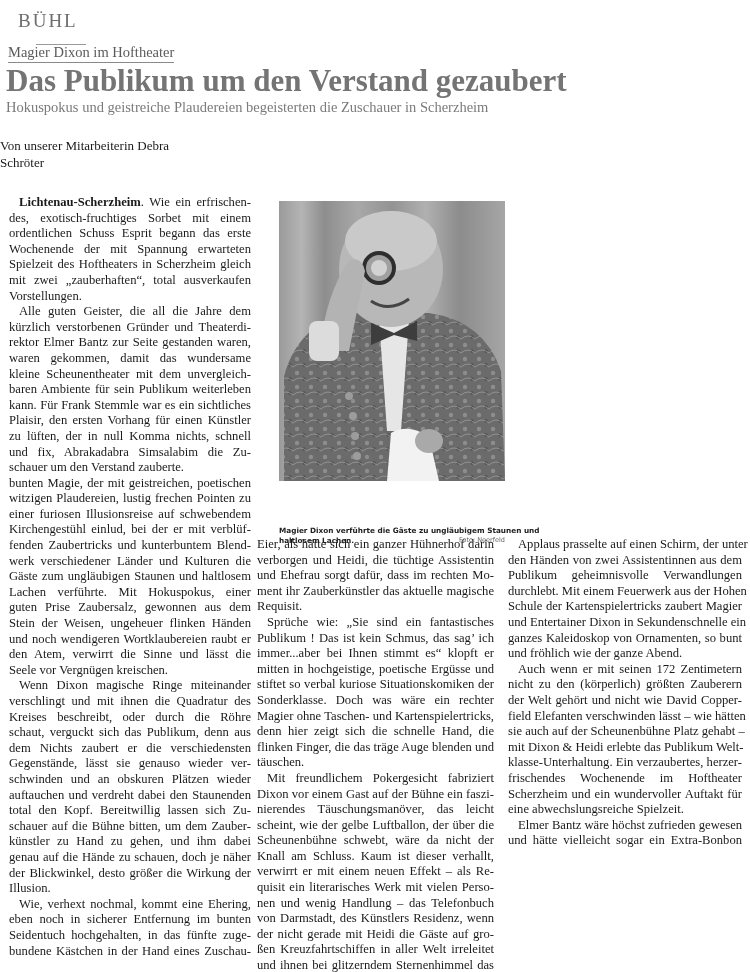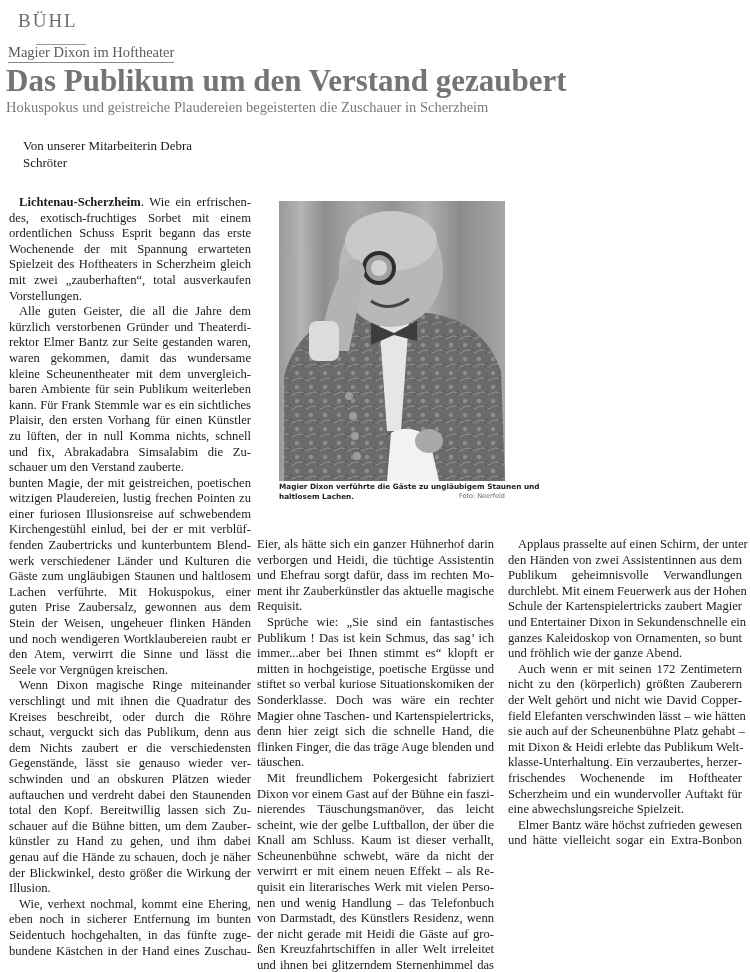--- a/index.html
+++ b/index.html
@@ -4,21 +4,21 @@
 <style>
   * { margin:0; padding:0; box-sizing:border-box; }
   html, body { width:750px; height:972px; background:#ffffff; overflow:hidden; }
   body { position:relative; font-family:"Liberation Serif", "DejaVu Serif", serif; color:#1a1a1a; }
 
   .section { position:absolute; left:18px; top:10px; font-size:19px; letter-spacing:2px; color:#6e6e6e; }
   .rule-short { position:absolute; left:36px; top:44px; width:50px; height:1px; background:#9a9a9a; }
   .kicker { position:absolute; left:8px; top:44px; font-size:14.5px; color:#5a5a5a; border-bottom:1px solid #8a8a8a; padding-bottom:1px; line-height:17px; }
   .headline { position:absolute; left:6px; top:64px; font-size:31px; color:#747474; line-height:34px; white-space:nowrap; }
   .subhead { position:absolute; left:6px; top:98px; font-size:14.5px; font-weight:normal; color:#7a7a7a; line-height:18px; white-space:nowrap; }
-  .byline { position:absolute; left:23px; top:137px; font-size:13px; color:#1a1a1a; line-height:17px; }
+  .byline { position:absolute; left:0; top:137px; font-size:13px; color:#1a1a1a; line-height:17px; }
 
   .col { position:absolute; font-size:12.6px; line-height:15.6px; color:#1a1a1a; }
   .col .ln { display:block; text-align:justify; text-align-last:justify; white-space:nowrap; height:15.6px; overflow:visible; }
   .col .ln.last { text-align-last:left; }
   .col .ln.ind { padding-left:10px; }
   .col .ln .b { font-weight:bold; }
 
   #col1 { left:9px; top:195px; width:242px; }
   #col2 { left:257px; top:537px; width:237px; }
   #col3 { left:508px; top:537px; width:234px; }
@@ -137,21 +137,21 @@
     <ellipse cx="150" cy="240" rx="14" ry="12" fill="#a9a9a9"></ellipse>
 
     <circle cx="70" cy="195" r="4" fill="#9c9c9c"></circle>
     <circle cx="74" cy="215" r="4" fill="#9c9c9c"></circle>
     <circle cx="76" cy="235" r="4" fill="#9c9c9c"></circle>
     <circle cx="78" cy="255" r="4" fill="#9c9c9c"></circle>
   </svg>
 </div>
 
 <div class="caption">
-  <span class="cl" style="font-weight:bold;">Magier Dixon verführte die Gäste zu ungläubigem Staunen und</span>
+  <span class="cl" style="font-weight:bold;margin-top:44px;">Magier Dixon verführte die Gäste zu ungläubigem Staunen und</span>
   <div class="row2">
     <span style="font-weight:bold;">haltlosem Lachen.</span>
     <span class="credit">Foto: Neerfeld</span>
   </div>
 </div>
 
 <div class="col" id="col2">
     <span class="ln">Eier, als hätte sich ein ganzer Hühnerhof darin</span>
     <span class="ln">verborgen und Heidi, die tüchtige Assistentin</span>
     <span class="ln">und Ehefrau sorgt dafür, dass im rechten Mo-</span>
@@ -164,22 +164,22 @@
     <span class="ln">stiftet so verbal kuriose Situationskomiken der</span>
     <span class="ln">Sonderklasse. Doch was wäre ein rechter</span>
     <span class="ln">Magier ohne Taschen- und Kartenspielertricks,</span>
     <span class="ln">denn hier zeigt sich die schnelle Hand, die</span>
     <span class="ln">flinken Finger, die das träge Auge blenden und</span>
     <span class="ln last">täuschen.</span>
     <span class="ln ind">Mit freundlichem Pokergesicht fabriziert</span>
     <span class="ln">Dixon vor einem Gast auf der Bühne ein faszi-</span>
     <span class="ln">nierendes Täuschungsmanöver, das leicht</span>
     <span class="ln">scheint, wie der gelbe Luftballon, der über die</span>
+    <span class="ln">Scheunenbühne schwebt, wäre da nicht der</span>
     <span class="ln">Knall am Schluss. Kaum ist dieser verhallt,</span>
-    <span class="ln">Scheunenbühne schwebt, wäre da nicht der</span>
     <span class="ln">verwirrt er mit einem neuen Effekt – als Re-</span>
     <span class="ln">quisit ein literarisches Werk mit vielen Perso-</span>
     <span class="ln">nen und wenig Handlung – das Telefonbuch</span>
     <span class="ln">von Darmstadt, des Künstlers Residenz, wenn</span>
     <span class="ln">der nicht gerade mit Heidi die Gäste auf gro-</span>
     <span class="ln">ßen Kreuzfahrtschiffen in aller Welt irreleitet</span>
     <span class="ln">und ihnen bei glitzerndem Sternenhimmel das</span>
   </div>
 <div class="col" id="col3">
     <span class="ln ind">Applaus prasselte auf einen Schirm, der unter</span>

